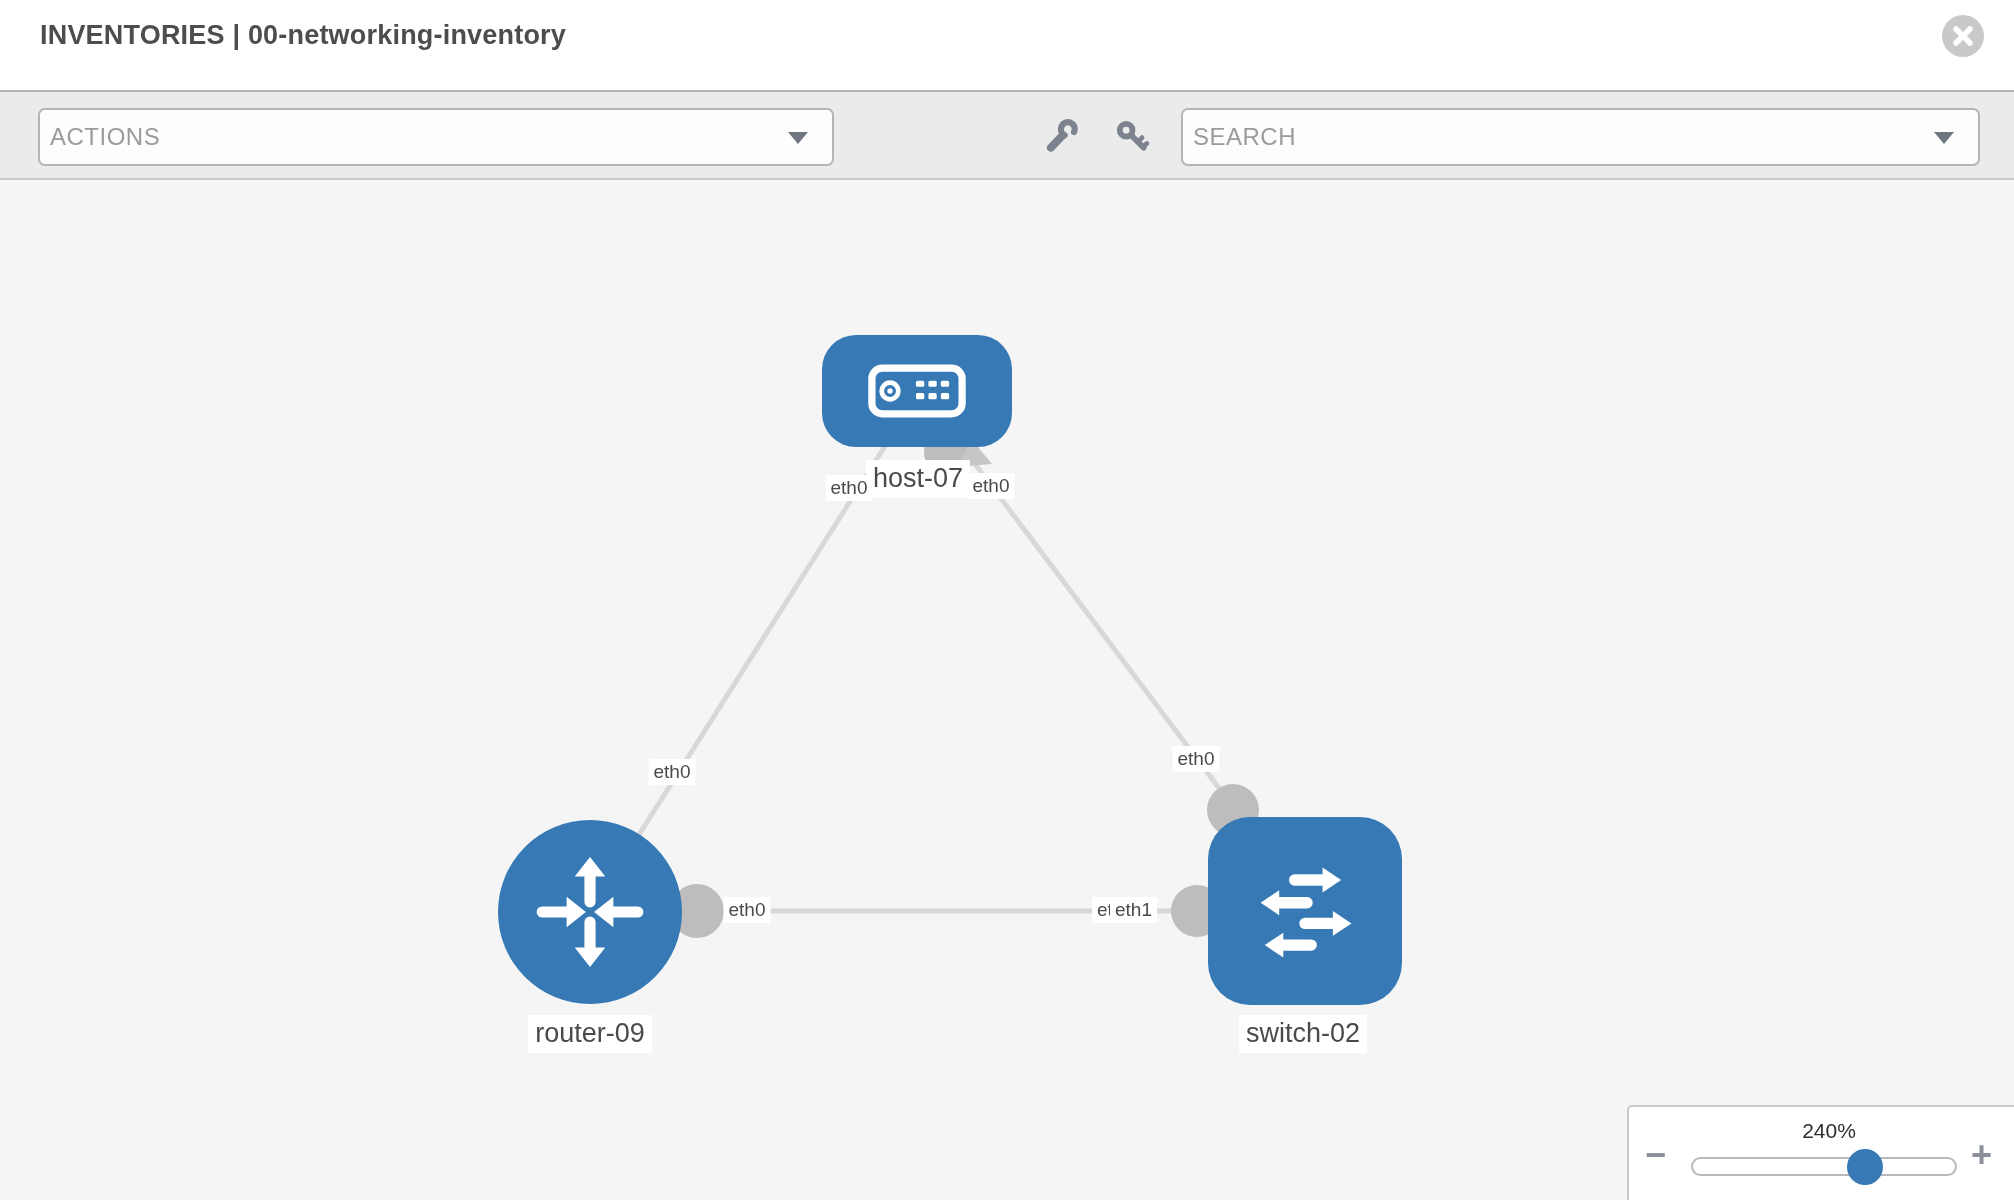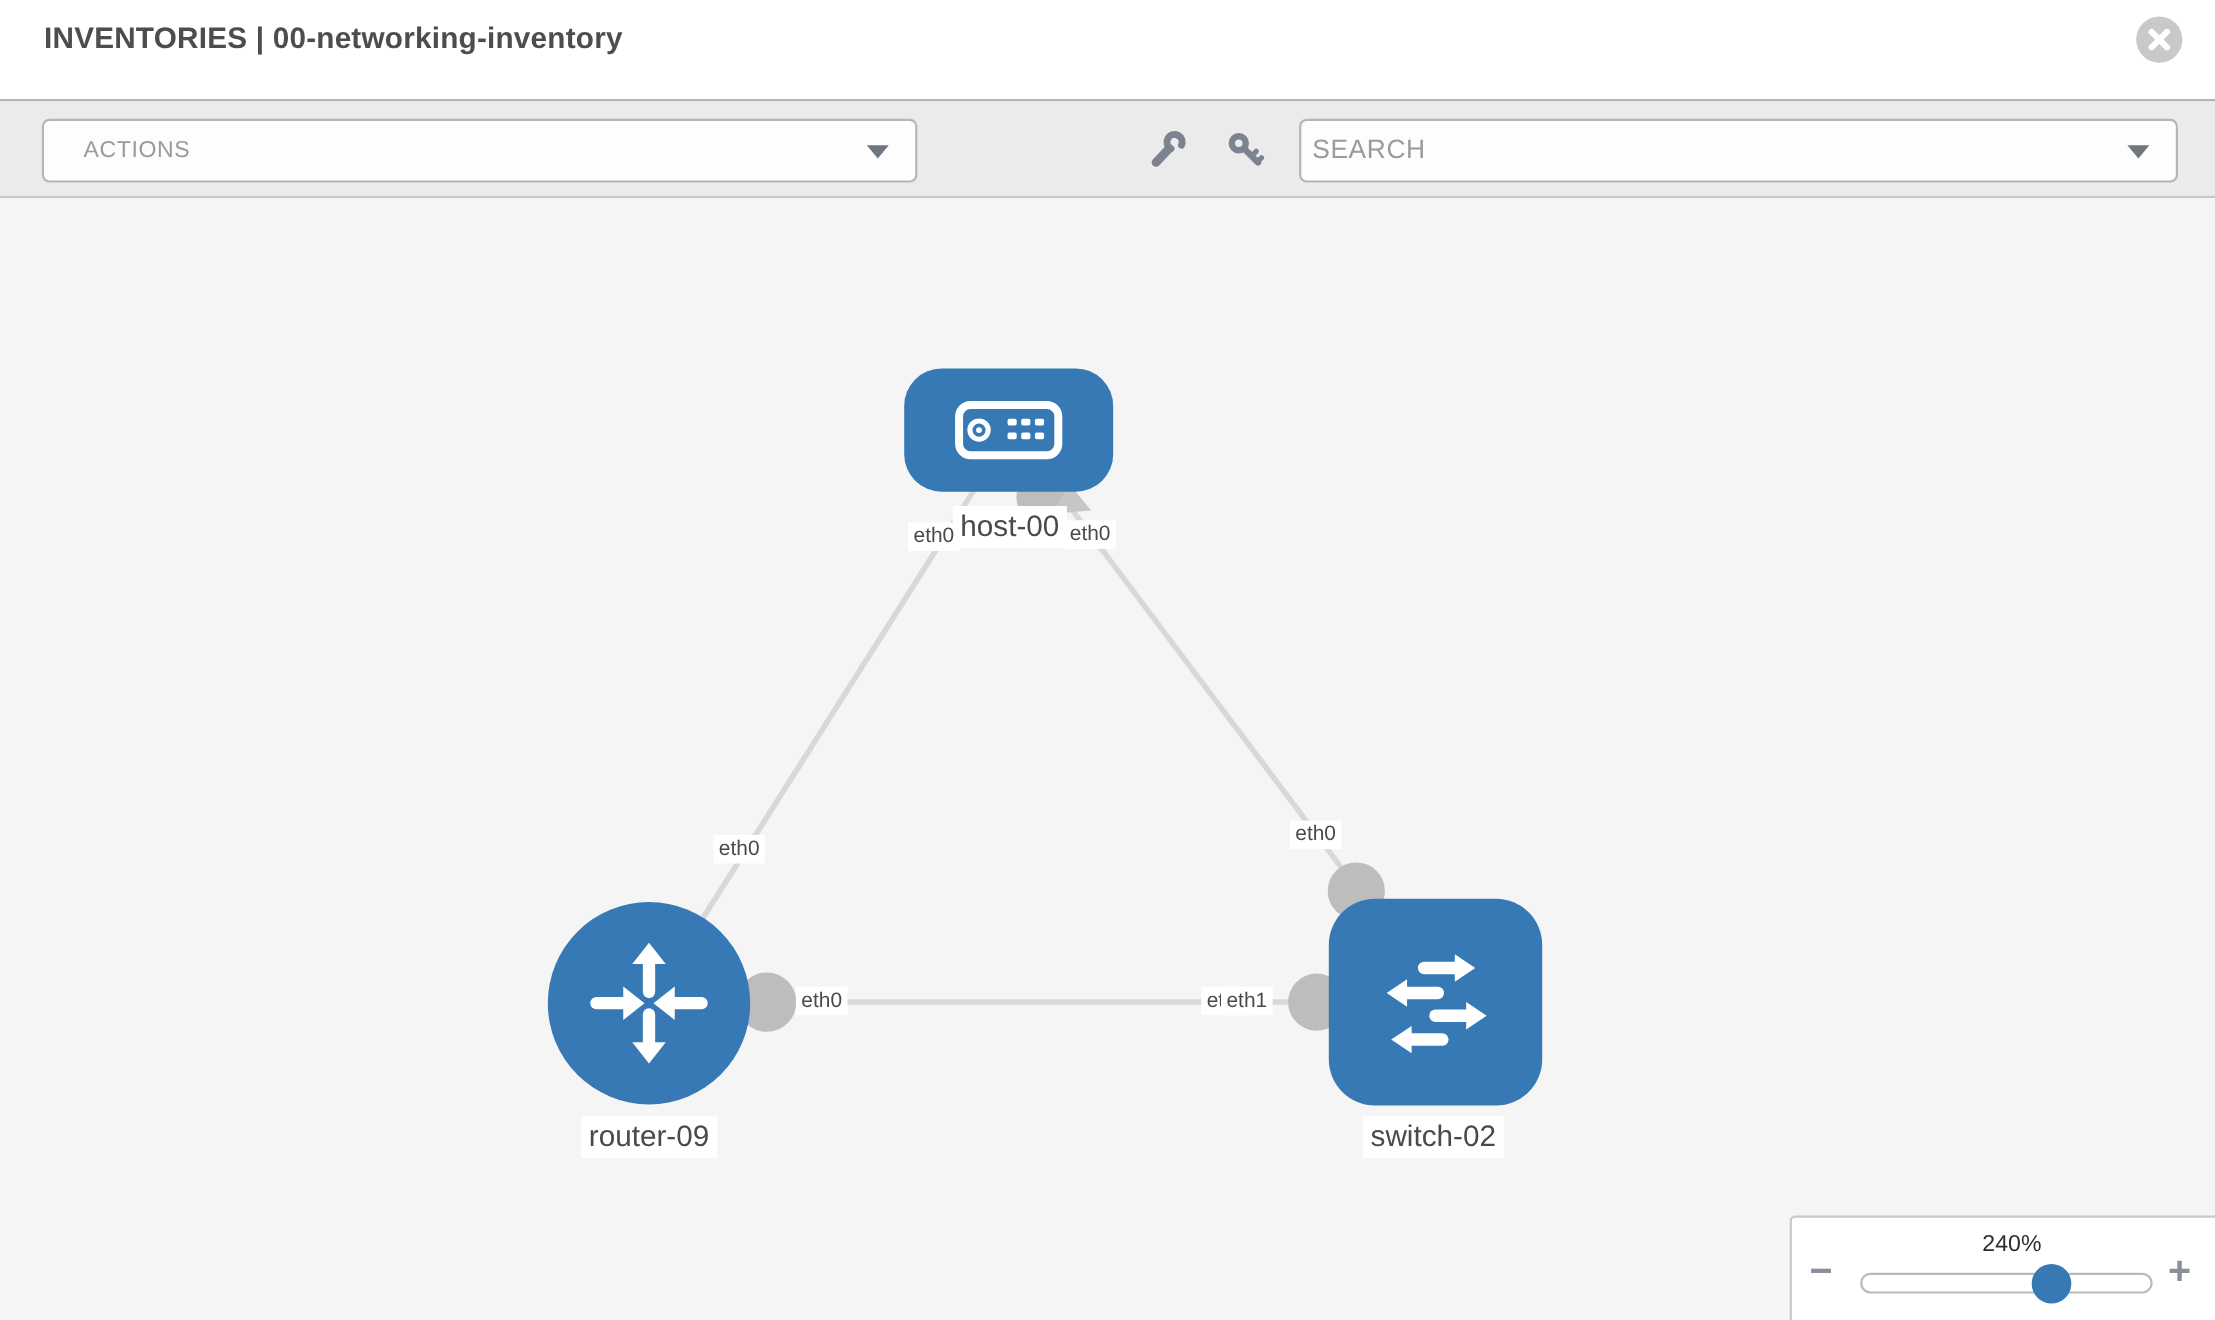--- a/index.html
+++ b/index.html
@@ -31,21 +31,21 @@
     border-bottom: 2px solid #c9c9c9;
   }
   .dd-box {
     position: absolute; top: 16px; height: 58px;
     background: #fdfdfd; border: 2px solid #b5b5b5; border-radius: 7px;
     display: flex; align-items: center; cursor: pointer;
   }
   .dd-actions { left: 38px;  width: 796px; }
   .dd-search  { left: 1181px; width: 799px; }
   .dd-label {
-    padding-left: 36px; font-size: 21px; color: #9b9b9b; letter-spacing: .5px;
+    padding-left: 10px; font-size: 24px; color: #9b9b9b; letter-spacing: .5px;
   }
   .dd-search input {
     flex: 1; border: none; outline: none; background: transparent;
     padding-left: 10px; font-size: 24px; color: #555;
     font-family: "Liberation Sans", sans-serif;
   }
   .dd-search input::placeholder { color: #9b9b9b; opacity: 1; letter-spacing: .5px; }
   .chevron {
     position: absolute; right: 24px; top: 22px;
     width: 0; height: 0;
@@ -204,21 +204,21 @@
         <line x1="62" y1="52" x2="32" y2="52"></line>
         <polygon points="17,52 35,40 35,64" stroke="none"></polygon>
         <line x1="60" y1="72" x2="90" y2="72"></line>
         <polygon points="105,72 87,60 87,84" stroke="none"></polygon>
         <line x1="66" y1="93" x2="36" y2="93"></line>
         <polygon points="21,93 39,81 39,105" stroke="none"></polygon>
       </g>
     </svg>
   </div>
 
-  <div class="chip chip-lg center-x" style="left:918px; top:280px;">host-00</div>
+  <div class="chip chip-lg center-x" style="left:918px; top:280px;">host-07</div>
   <div class="chip chip-lg center-x" style="left:590px; top:835px;">router-09</div>
   <div class="chip chip-lg center-x" style="left:1303px; top:835px;">switch-02</div>
 
   <div class="chip chip-sm center-x" style="left:849px; top:295px;">eth0</div>
   <div class="chip chip-sm center-x" style="left:991px; top:293px;">eth0</div>
   <div class="chip chip-sm center-x" style="left:672px; top:579px;">eth0</div>
   <div class="chip chip-sm center-x" style="left:1196px; top:566px;">eth0</div>
   <div class="chip chip-sm center-x" style="left:747px; top:717px;">eth0</div>
   <div class="chip chip-sm" style="left:1092px; top:717px; z-index:3;">eth0</div>
   <div class="chip chip-sm" style="left:1110px; top:717px; z-index:4;">eth1</div>

